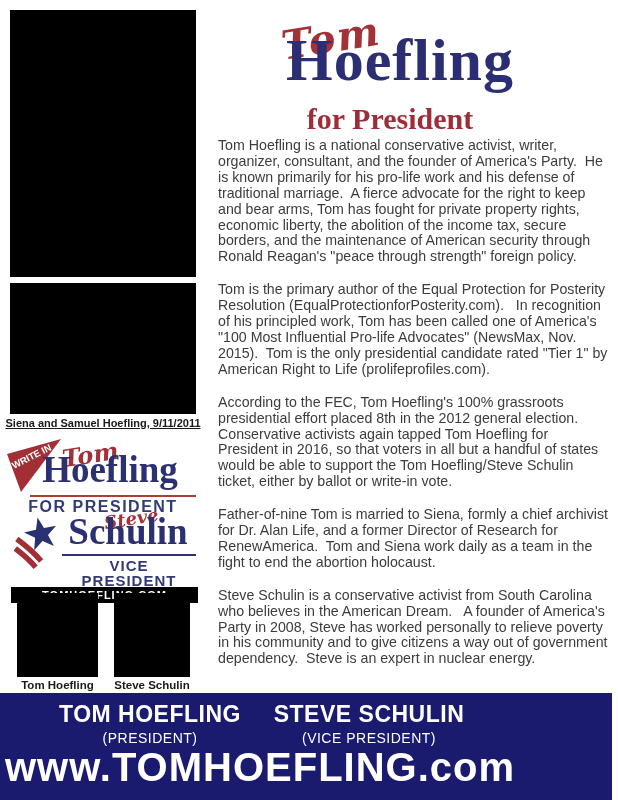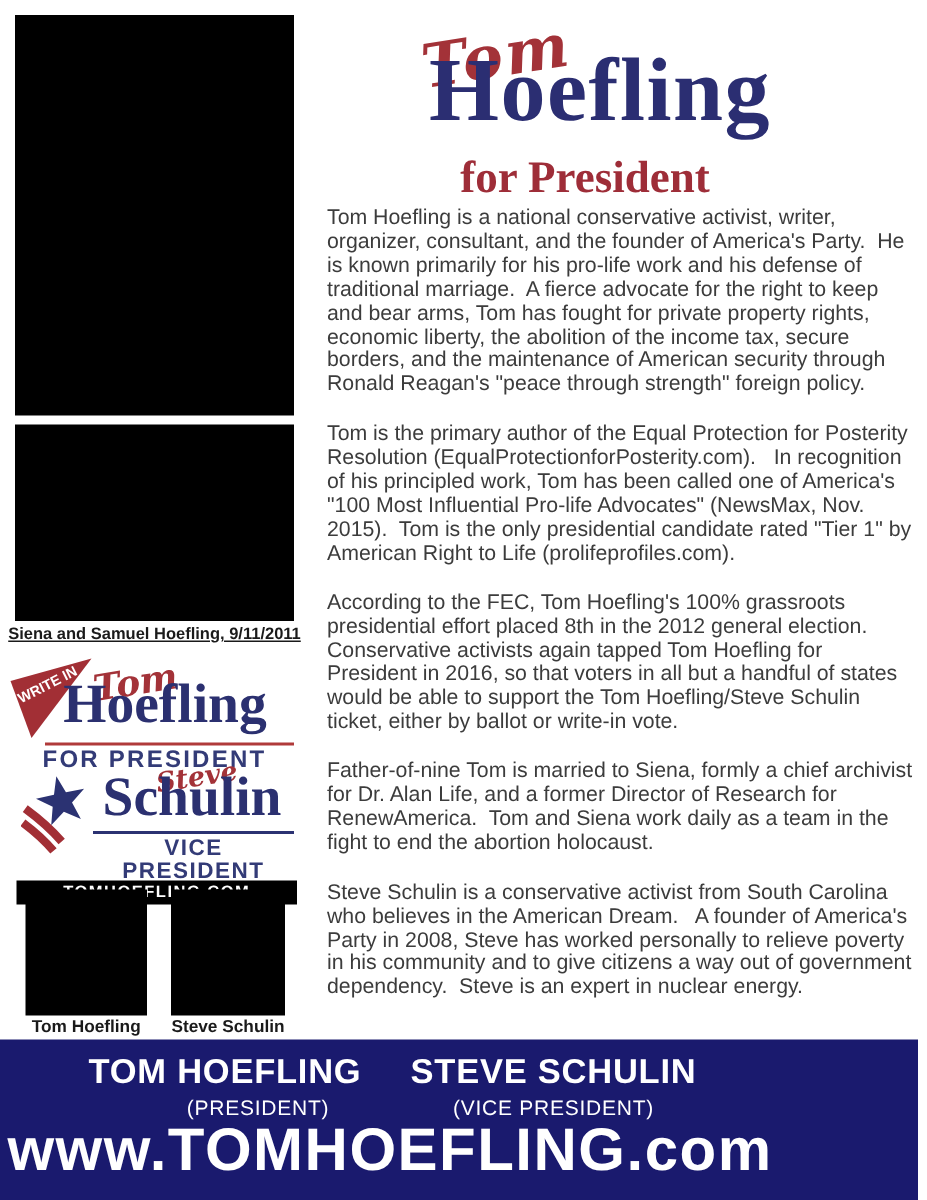--- a/index.html
+++ b/index.html
@@ -80,19 +80,19 @@
 
   <div class="abs photo" style="left:17px;top:593px;width:81px;height:84px;"></div>
   <div class="abs photo" style="left:114px;top:593px;width:76px;height:84px;"></div>
   <div class="abs cap" style="left:7px;top:679px;width:101px;font-size:11.5px;">Tom Hoefling</div>
   <div class="abs cap" style="left:104px;top:679px;width:96px;font-size:11.5px;">Steve Schulin</div>
 
   <div class="abs footer">
     <div class="inner">
       <div class="f-name" style="left:0;">TOM HOEFLING</div>
       <div class="f-name" style="left:219px;">STEVE SCHULIN</div>
-      <div class="f-office" style="left:0;padding-left:22px;">(PRESIDENT)</div>
+      <div class="f-office" style="left:0;">(PRESIDENT)</div>
       <div class="f-office" style="left:219px;">(VICE PRESIDENT)</div>
       <div class="f-url">www.TOMHOEFLING.com</div>
     </div>
   </div>
 
 </div>
 
 </body></html>

